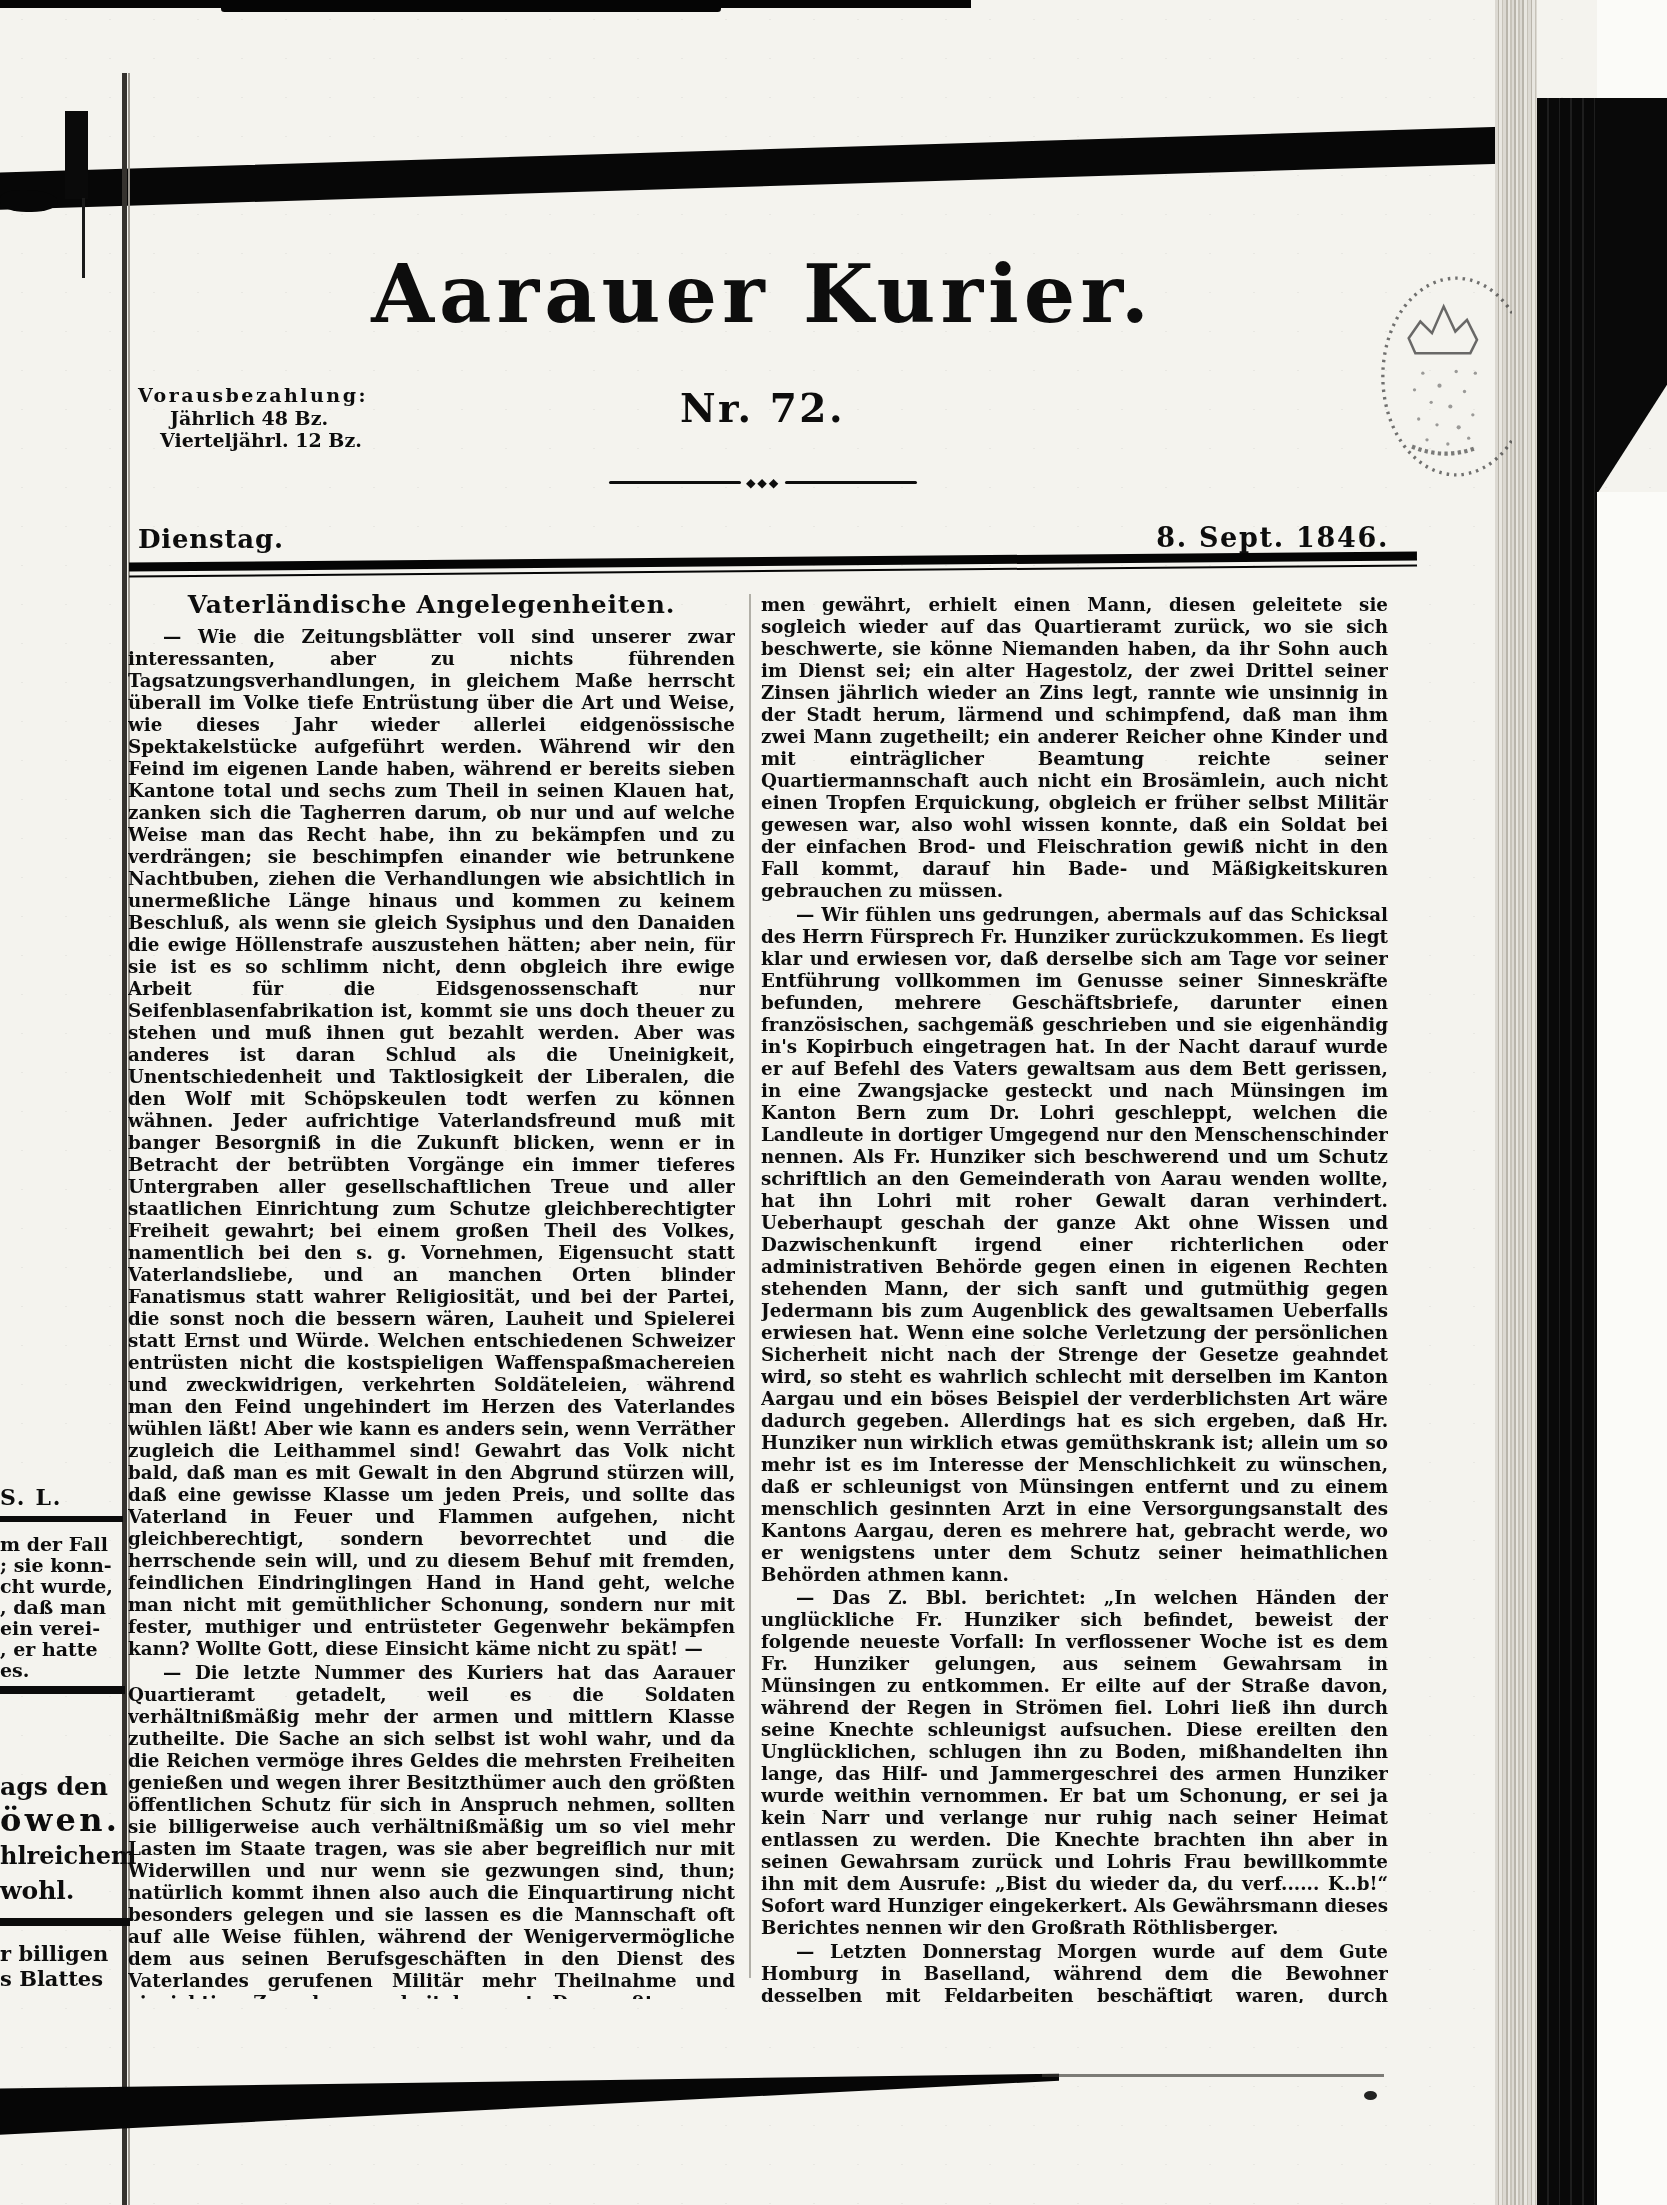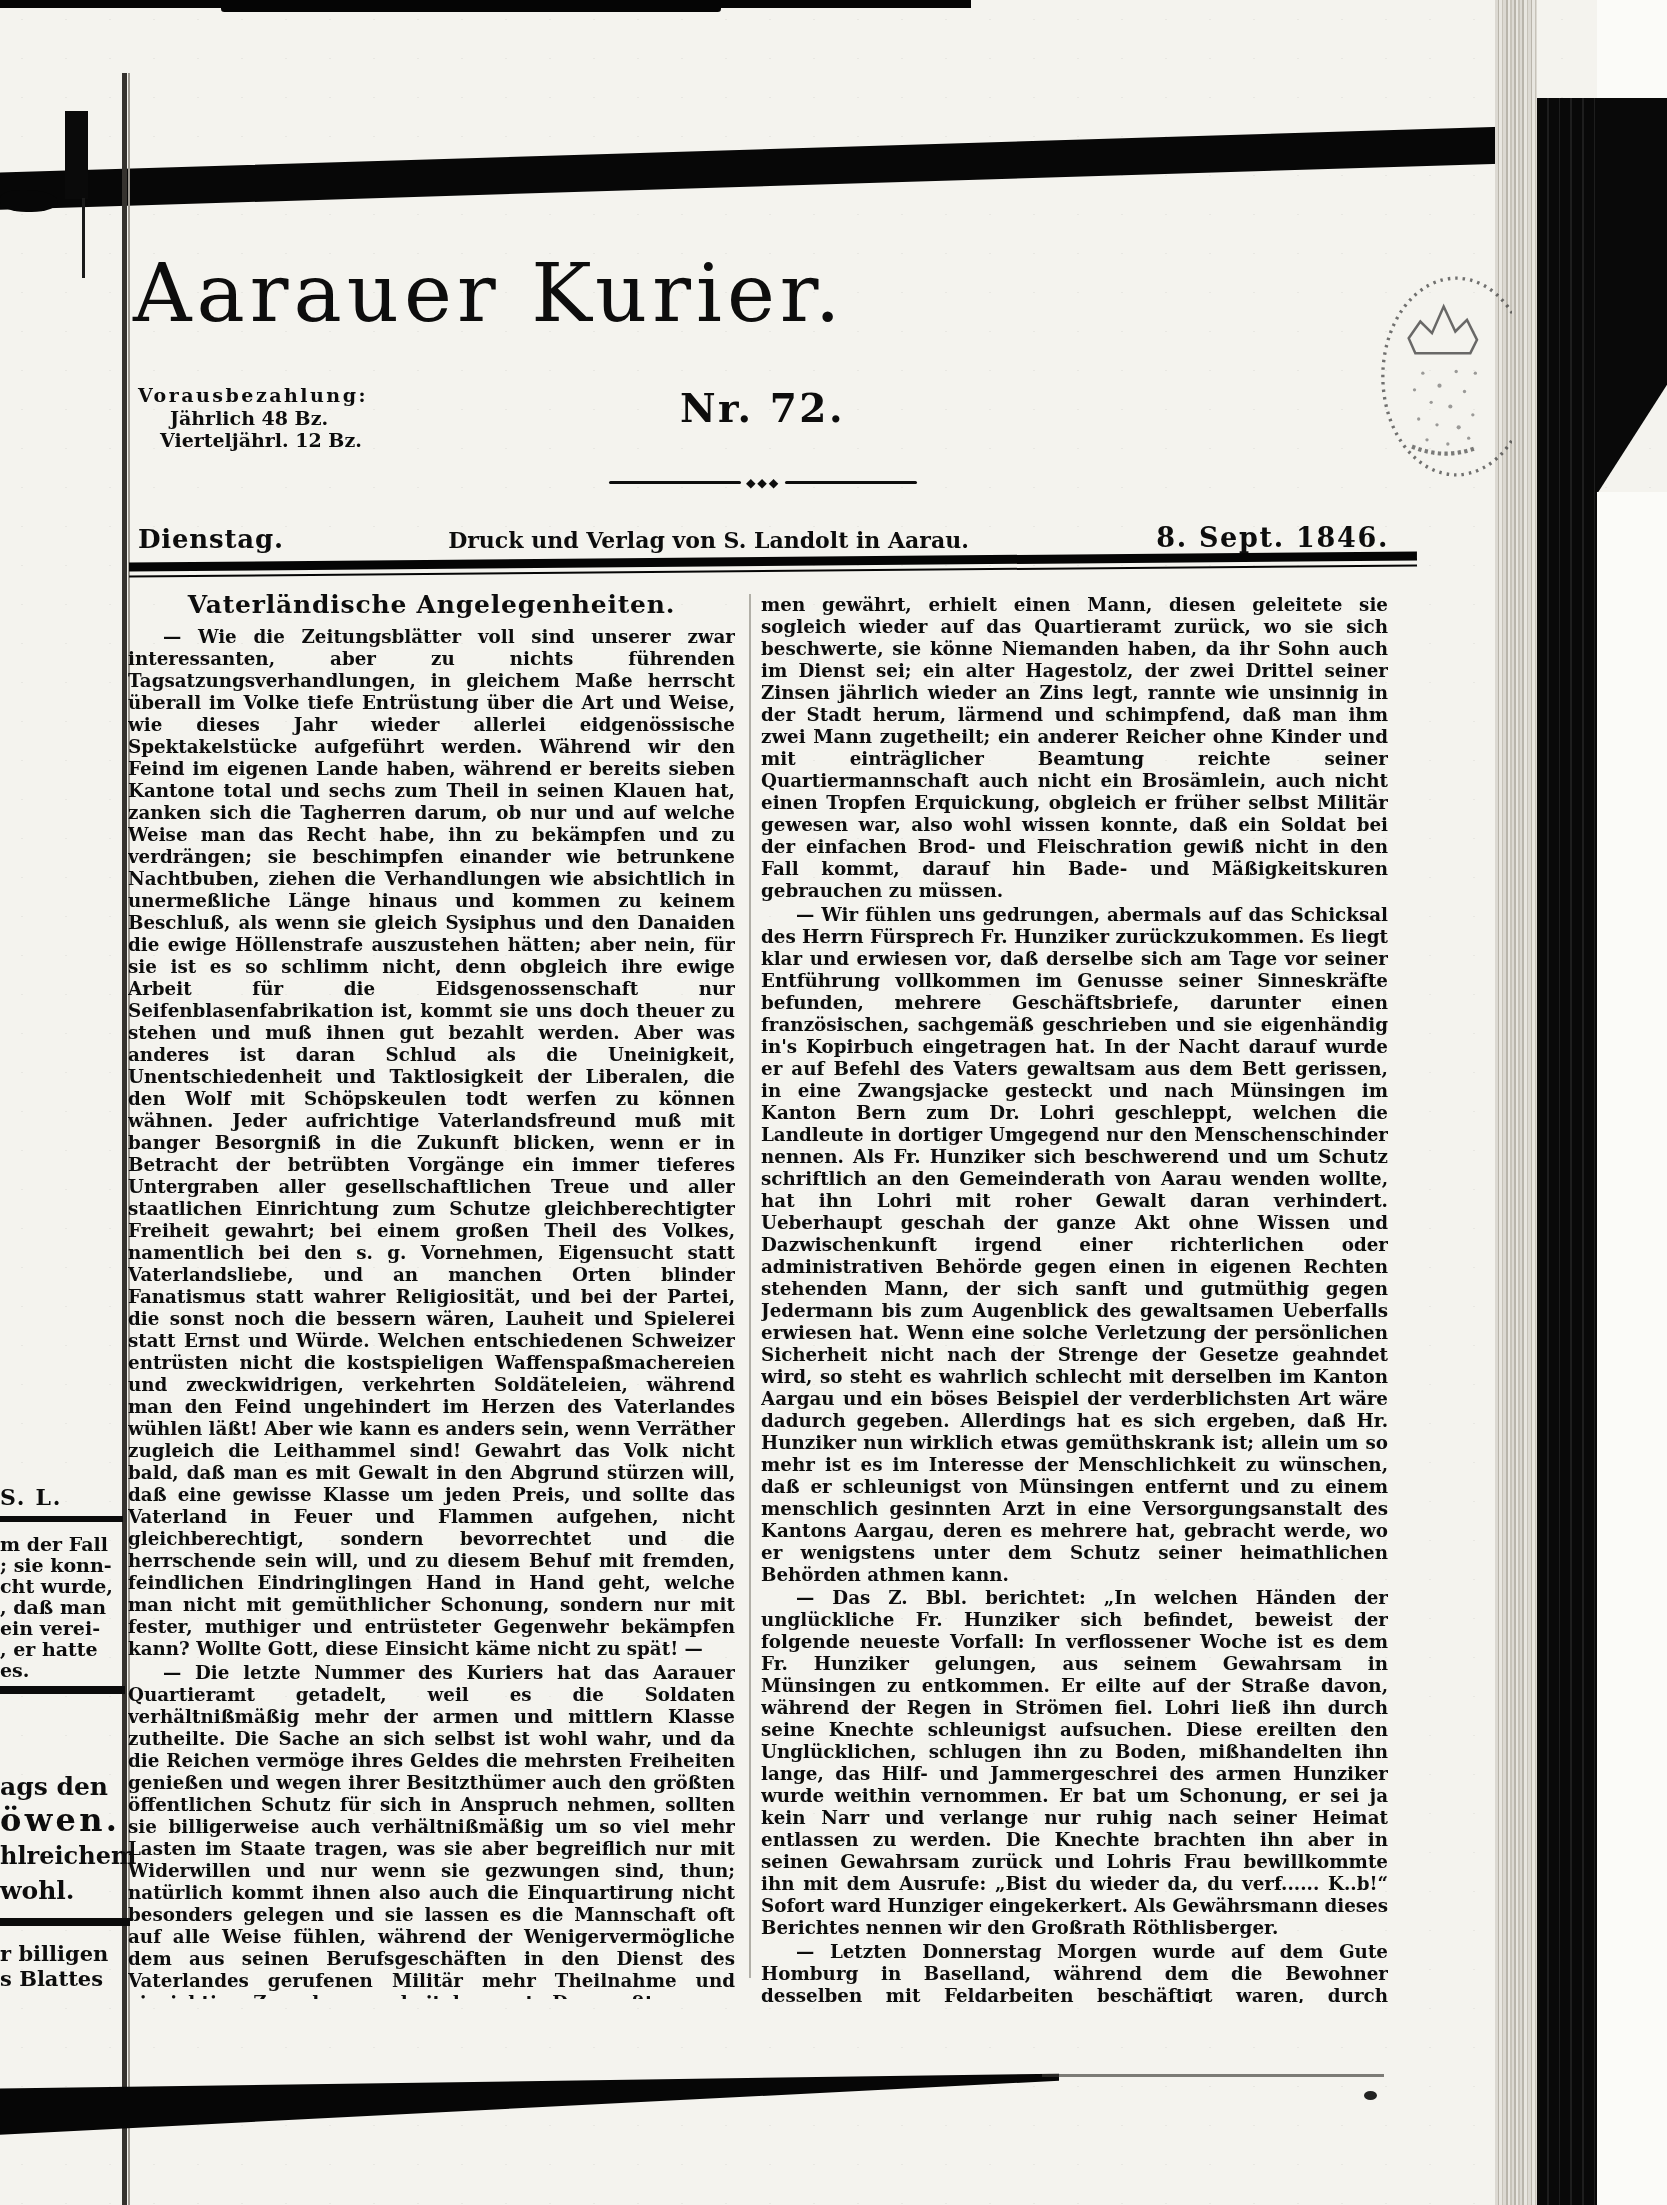--- a/index.html
+++ b/index.html
@@ -42,22 +42,22 @@
   .mrule3{top:1918px;width:130px;height:7.5px;}
   .frag-lines{left:0;top:1534px;font-size:19px;line-height:21px;}
   .frag-lines div{margin-bottom:0;}
   .notice-1{left:0;top:1774px;font-size:25px;}
   .notice-2{left:0;top:1804px;font-size:32px;letter-spacing:3.3px;}
   .notice-3{left:0;top:1844px;font-size:24px;}
   .notice-4{left:0;top:1878px;font-size:25px;}
   .frag-f1{left:0;top:1943px;font-size:21px;}
   .frag-f2{left:0;top:1968px;font-size:21px;}
   
-  .masthead{left:133px;top:246px;width:1259px;text-align:left;
-    font-size:81px;font-weight:normal;letter-spacing:5px;}
+  .masthead{left:133px;top:246px;width:1259px;text-align:center;
+    font-size:81px;font-weight:bold;letter-spacing:5px;}
   .sub-block{left:138px;top:384px;width:350px;font-weight:bold;font-size:19px;line-height:22.5px;}
   .sub-head{letter-spacing:2.5px;}
   .sub-l1{padding-left:32px;}
   .sub-l2{padding-left:22px;}
   .issue-no{left:133px;top:385px;width:1259px;text-align:center;
     font-size:39px;font-weight:bold;letter-spacing:2.5px;}
   .fee-block{left:1052px;top:382px;width:367px;font-weight:bold;font-size:18.3px;line-height:22px;}
   .fee-head{letter-spacing:1.7px;}
   .fee-l1{padding-left:33px;}
   .fee-l2{padding-left:33px;}
@@ -159,21 +159,20 @@
   <div class="abs issue-no">Nr. 72.</div>
 
 
   <div class="abs ornament">
     <div class="bar"></div>
     <span class="gems">◆◆◆</span>
     <div class="bar"></div>
   </div>
 
   <div class="abs dateline-weekday">Dienstag.</div>
-  <div class="abs dateline-imprint">Druck und Verlag von S. Landolt in Aarau.</div>
   <div class="abs dateline-date">8. Sept. 1846.</div>
   <div class="abs double-rule"></div>
 
   <div class="abs colsep"></div>
 
   <div class="abs col col-left">
     <h2 class="col-head">Vaterländische Angelegenheiten.</h2>
     <p class="para">—  Wie die Zeitungsblätter voll sind unserer zwar interessanten, aber zu nichts führenden Tagsatzungsverhandlungen, in gleichem Maße herrscht überall im Volke tiefe Entrüstung über die Art und Weise, wie dieses Jahr wieder allerlei eidgenössische Spektakelstücke aufgeführt werden. Während wir den Feind im eigenen Lande haben, während er bereits sieben Kantone total und sechs zum Theil in seinen Klauen hat, zanken sich die Tagherren darum, ob nur und auf welche Weise man das Recht habe, ihn zu bekämpfen und zu verdrängen; sie beschimpfen einander wie betrunkene Nachtbuben, ziehen die Verhandlungen wie absichtlich in unermeßliche Länge hinaus und kommen zu keinem Beschluß, als wenn sie gleich Sysiphus und den Danaiden die ewige Höllenstrafe auszustehen hätten; aber nein, für sie ist es so schlimm nicht, denn obgleich ihre ewige Arbeit für die Eidsgenossenschaft nur Seifenblasenfabrikation ist, kommt sie uns doch theuer zu stehen und muß ihnen gut bezahlt werden. Aber was anderes ist daran Schlud als die Uneinigkeit, Unentschiedenheit und Taktlosigkeit der Liberalen, die den Wolf mit Schöpskeulen todt werfen zu können wähnen. Jeder aufrichtige Vaterlandsfreund muß mit banger Besorgniß in die Zukunft blicken, wenn er in Betracht der betrübten Vorgänge ein immer tieferes Untergraben aller gesellschaftlichen Treue und aller staatlichen Einrichtung zum Schutze gleichberechtigter Freiheit gewahrt; bei einem großen Theil des Volkes, namentlich bei den s. g. Vornehmen, Eigensucht statt Vaterlandsliebe, und an manchen Orten blinder Fanatismus statt wahrer Religiosität, und bei der Partei, die sonst noch die bessern wären, Lauheit und Spielerei statt Ernst und Würde. Welchen entschiedenen Schweizer entrüsten nicht die kostspieligen Waffenspaßmachereien und zweckwidrigen, verkehrten Soldäteleien, während man den Feind ungehindert im Herzen des Vaterlandes wühlen läßt! Aber wie kann es anders sein, wenn Verräther zugleich die Leithammel sind! Gewahrt das Volk nicht bald, daß man es mit Gewalt in den Abgrund stürzen will, daß eine gewisse Klasse um jeden Preis, und sollte das Vaterland in Feuer und Flammen aufgehen, nicht gleichberechtigt, sondern bevorrechtet und die herrschende sein will, und zu diesem Behuf mit fremden, feindlichen Eindringlingen Hand in Hand geht, welche man nicht mit gemüthlicher Schonung, sondern nur mit fester, muthiger und entrüsteter Gegenwehr bekämpfen kann?  Wollte Gott, diese Einsicht käme nicht zu spät! —</p>
     <p class="para">—  Die letzte Nummer des Kuriers hat das Aarauer Quartieramt getadelt, weil es die Soldaten verhältnißmäßig mehr der armen und mittlern Klasse zutheilte. Die Sache an sich selbst ist wohl wahr, und da die Reichen vermöge ihres Geldes die mehrsten Freiheiten genießen und wegen ihrer Besitzthümer auch den größten öffentlichen Schutz für sich in Anspruch nehmen, sollten sie billigerweise auch verhältnißmäßig um so viel mehr Lasten im Staate tragen, was sie aber begreiflich nur mit Widerwillen und nur wenn sie gezwungen sind, thun; natürlich kommt ihnen also auch die Einquartirung nicht besonders gelegen und sie lassen es die Mannschaft oft auf alle Weise fühlen, während der Wenigervermögliche dem aus seinen Berufsgeschäften in den Dienst des Vaterlandes gerufenen Militär mehr Theilnahme und einsichtige Zuvorkommenheit bezeugt. Das wußte unser Quartieramt und hat aus Wohlmeinenheit für die Truppen dieselben so viel möglich von engherzigen Leuten fern gehalten. Dennoch waren manche Reiche mit dieser äußersten Schonung nicht genug befriedigt. Eine reiche Wittfrau, die mit ihrem Sohn ein Geschäft betreibt, das namentlich durch die vielen jetzt hier liegenden Truppen schönes Einkom-</p>
   </div>

